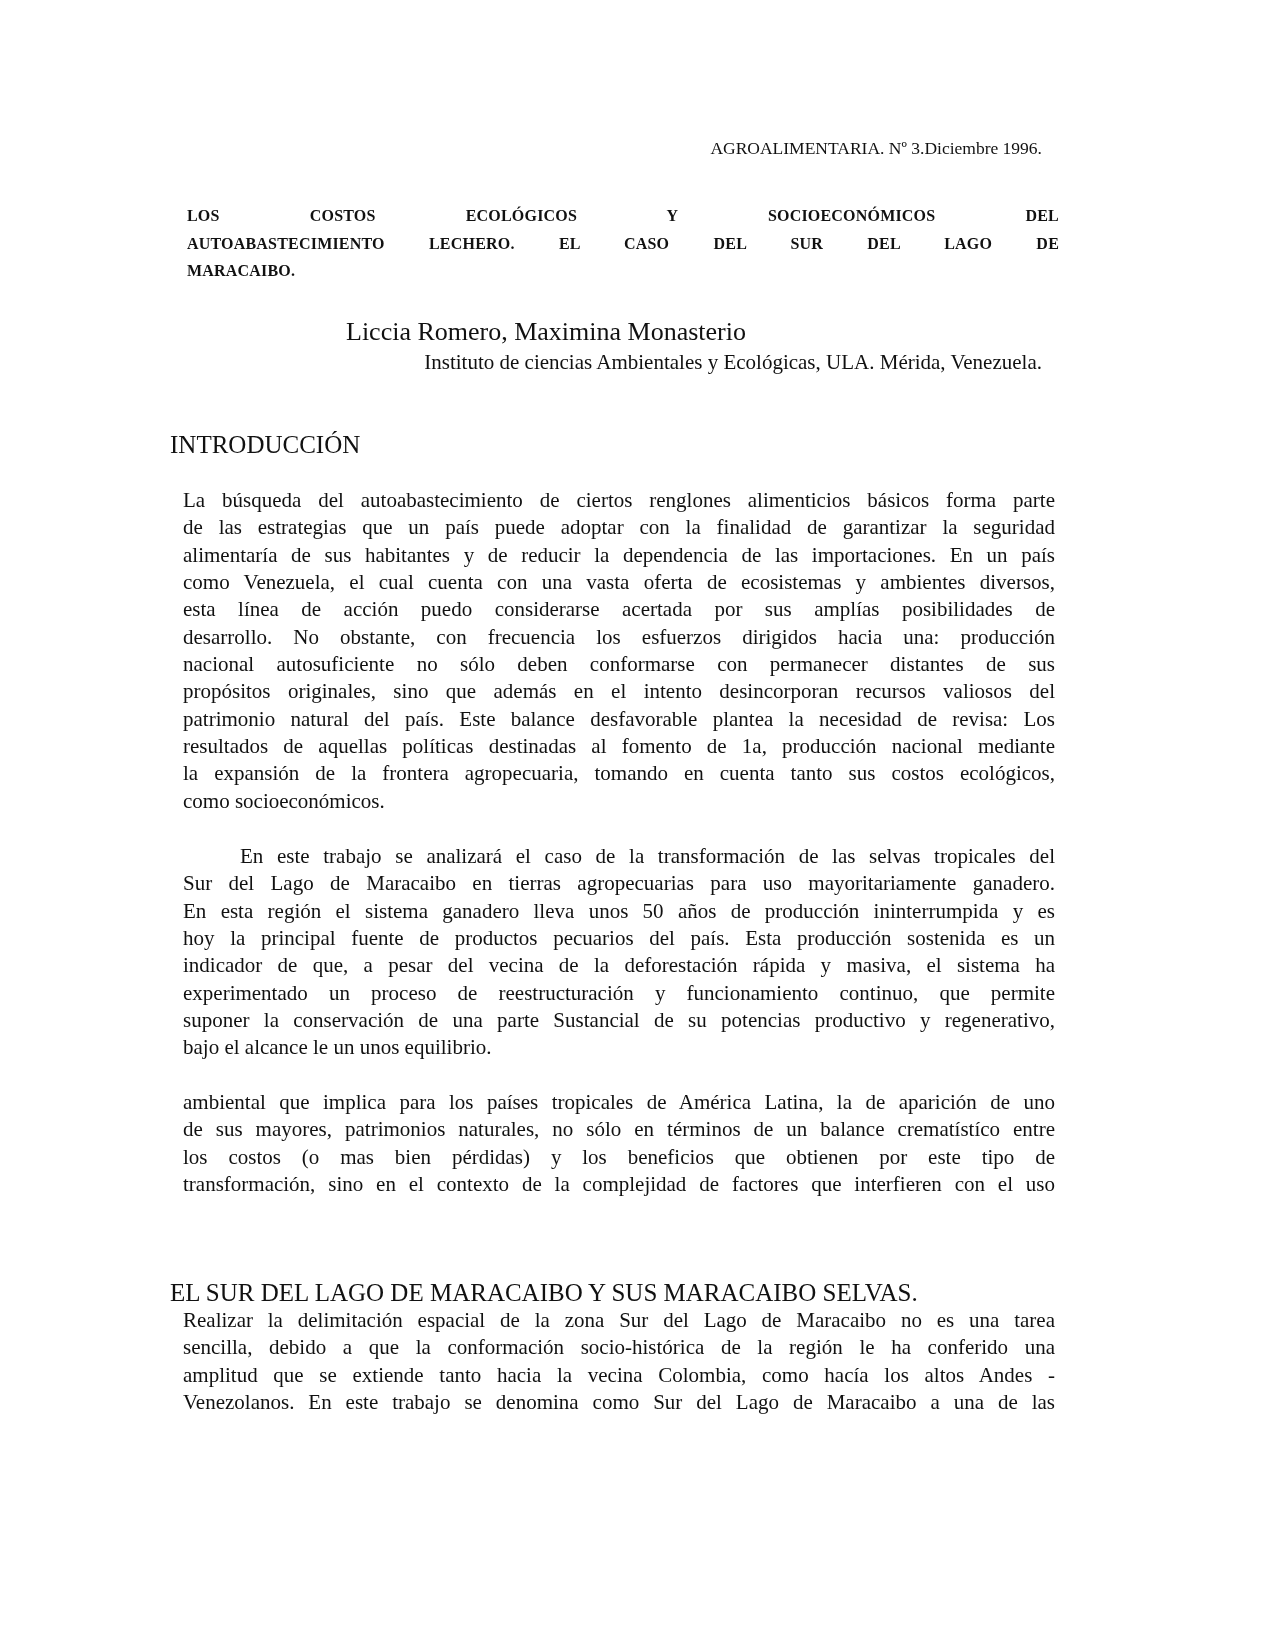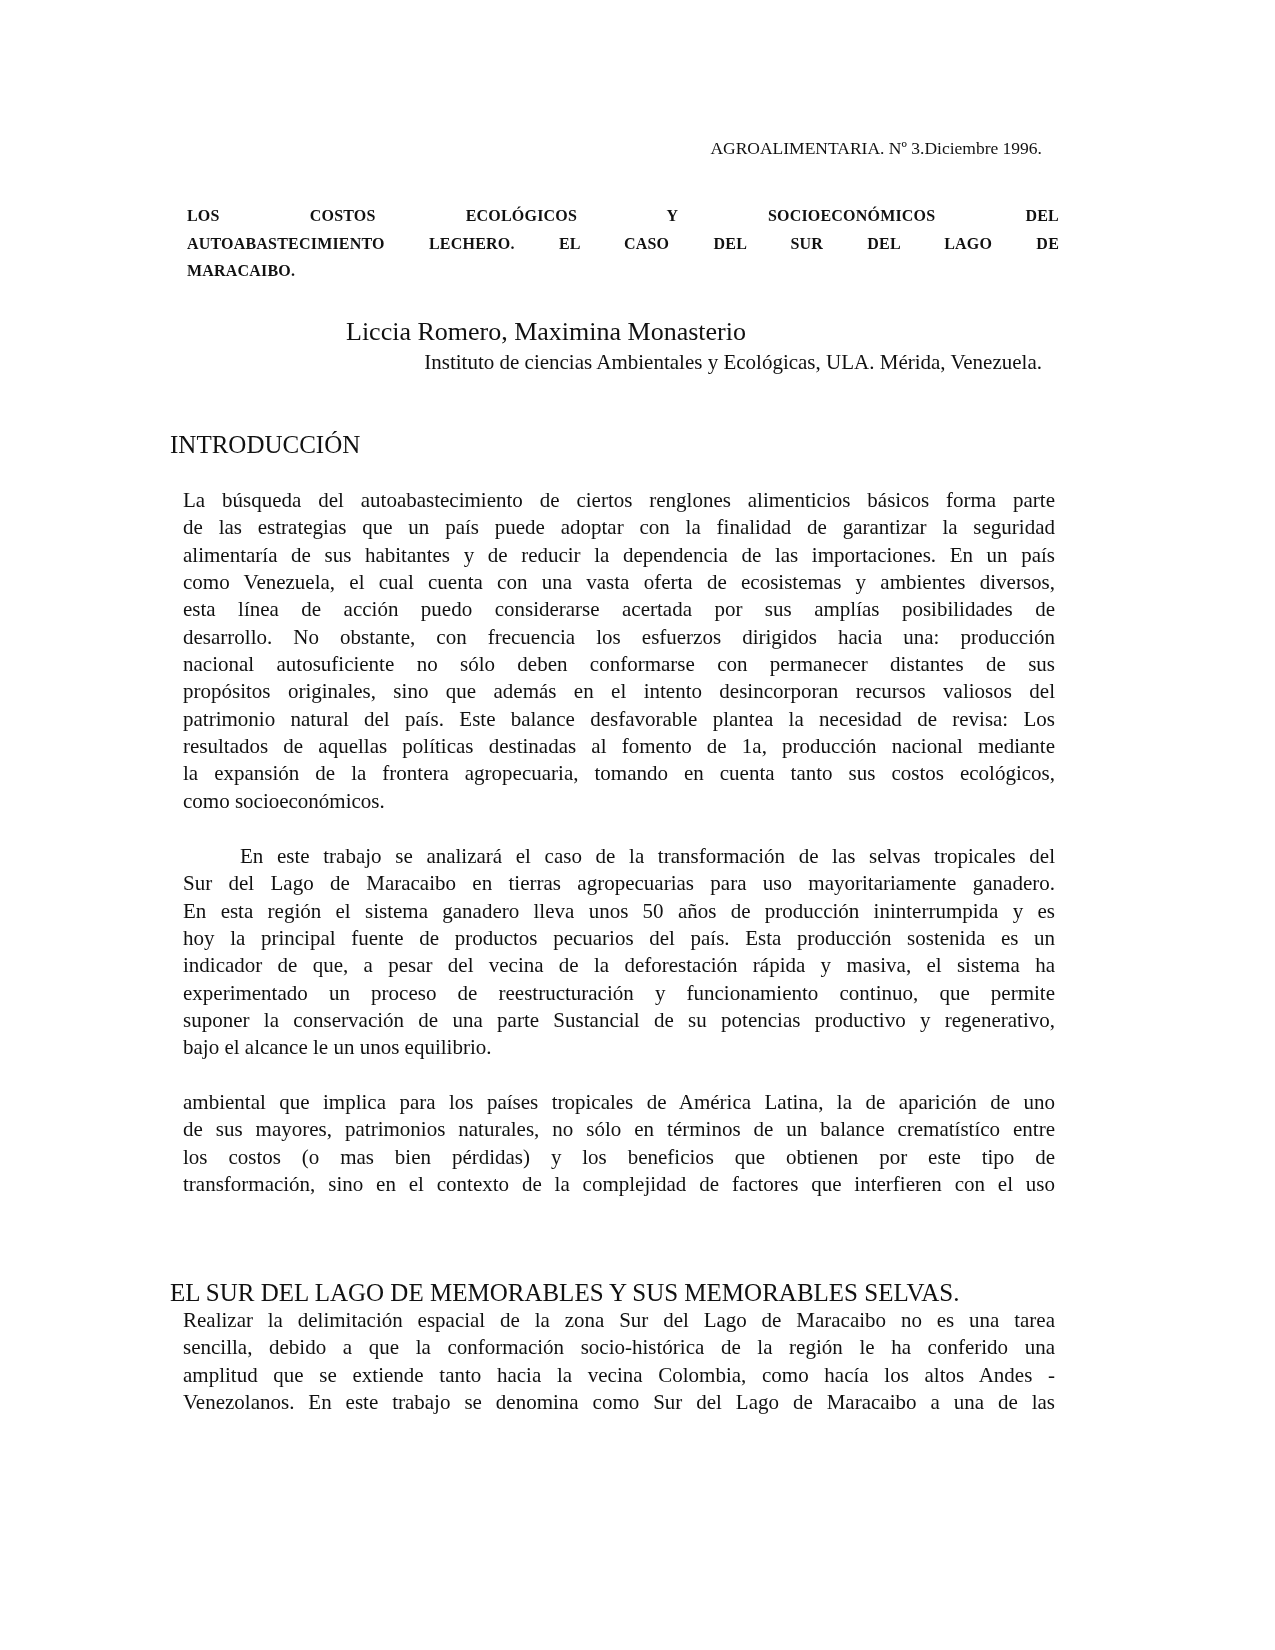--- a/index.html
+++ b/index.html
@@ -134,21 +134,21 @@
     <span class="ln last" style="white-space: normal;">bajo el alcance le un unos equilibrio.</span>
   </p>
 
   <p class="para" style="top:1088px;">
     <span class="ln" style="white-space: normal;">ambiental que implica para los países tropicales de América Latina, la de aparición de uno</span>
     <span class="ln" style="white-space: normal;">de sus mayores, patrimonios naturales, no sólo en términos de un balance crematístíco entre</span>
     <span class="ln" style="white-space: normal;">los costos (o mas bien pérdidas) y los beneficios que obtienen por este tipo de</span>
     <span class="ln" style="white-space: normal;">transformación, sino en el contexto de la complejidad de factores que interfieren con el uso</span>
   </p>
 
-  <h2 class="section-heading" style="top:1279px;">EL SUR DEL LAGO DE MEMORABLES Y SUS MEMORABLES SELVAS.</h2>
+  <h2 class="section-heading" style="top:1279px;">EL SUR DEL LAGO DE MARACAIBO Y SUS MARACAIBO SELVAS.</h2>
 
   <p class="para" style="top:1306px;">
     <span class="ln" style="white-space: normal;">Realizar la delimitación espacial de la zona Sur del Lago de Maracaibo no es una tarea</span>
     <span class="ln" style="white-space: normal;">sencilla, debido a que la conformación socio-histórica de la región le ha conferido una</span>
     <span class="ln" style="white-space: normal;">amplitud que se extiende tanto hacia la vecina Colombia, como hacía los altos Andes -</span>
     <span class="ln" style="white-space: normal;">Venezolanos. En este trabajo se denomina como Sur del Lago de Maracaibo a una de las</span>
   </p>
 
 </div>
 

